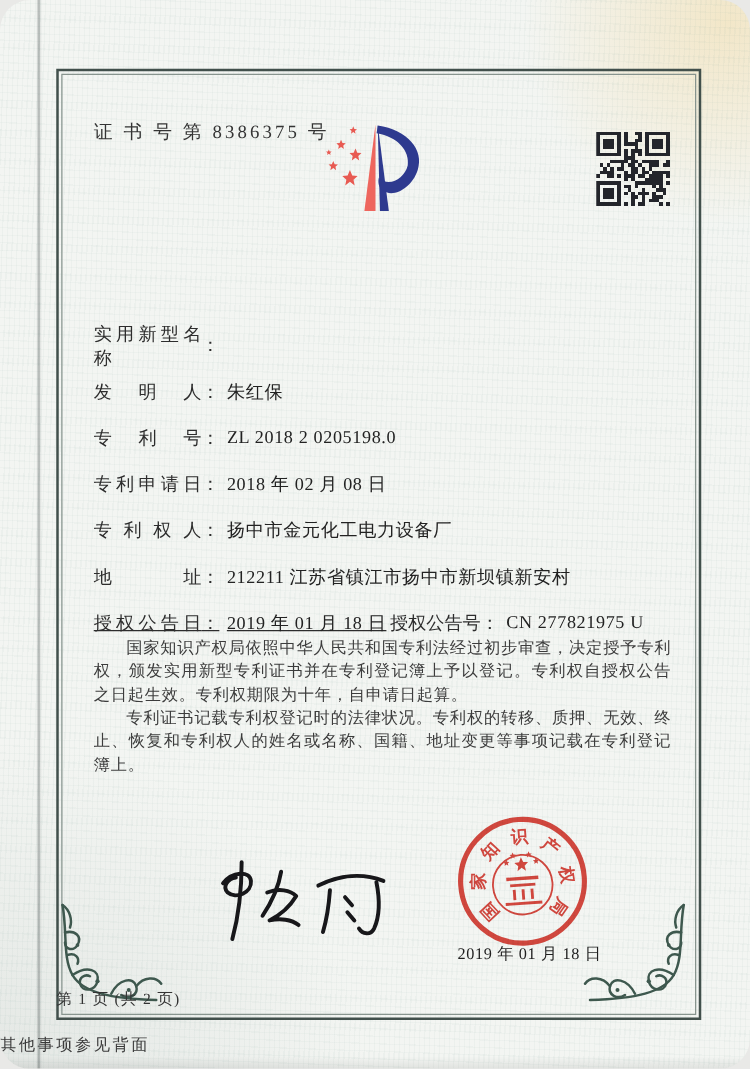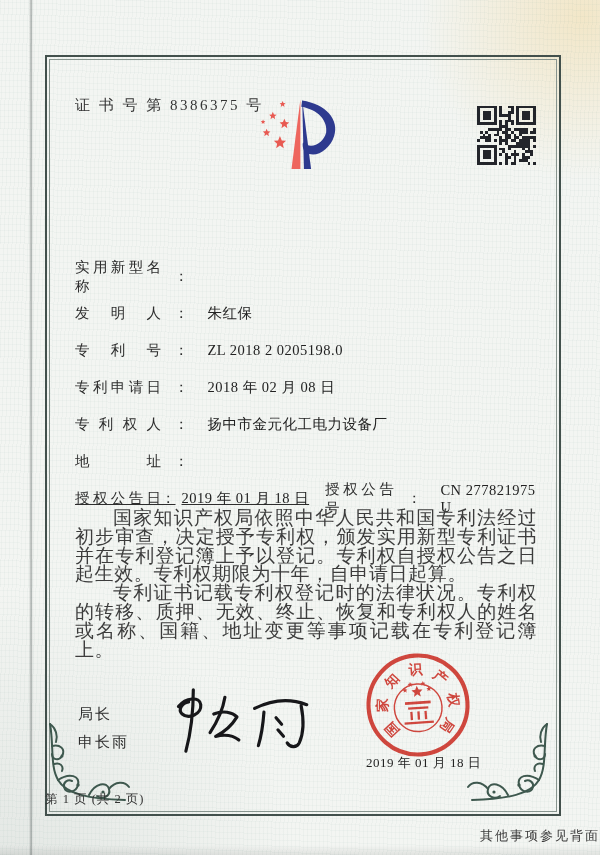--- a/index.html
+++ b/index.html
@@ -4,20 +4,21 @@
 <style>
   html,body{margin:0;padding:0;background:#e9e9e7;}
   #stage{
     position:relative;width:600px;height:855px;overflow:hidden;
     background:
       radial-gradient(circle at 97% 2%, rgba(242,219,166,.55), rgba(242,219,166,0) 16%),
       radial-gradient(circle at 0% 104%, rgba(80,100,95,.10), rgba(80,100,95,0) 28%),
       #f3f5f2;
     font-family:"Liberation Serif","DejaVu Serif",serif;
     color:#2b2b2b;
+    border-radius:24px;
   }
   .texture{
     position:absolute;inset:0;pointer-events:none;z-index:1;
     background:
       repeating-linear-gradient(92deg, rgba(120,160,150,.06) 0 1px, transparent 1px 4px),
       repeating-linear-gradient(2deg, rgba(120,160,150,.05) 0 1px, transparent 1px 6px);
   }
   .page-edge{
     position:absolute;left:29px;top:0;width:5px;height:100%;z-index:2;opacity:.55;
     background:linear-gradient(90deg, rgba(40,50,50,0), rgba(40,50,50,.65) 45%, rgba(40,50,50,.1) 70%, rgba(40,50,50,0));
@@ -33,44 +34,44 @@
     position:absolute;left:75px;top:96px;z-index:4;
     font-size:15px;letter-spacing:2.5px;color:#343434;
   }
   .logo{position:absolute;left:251px;top:96px;width:97px;height:80px;z-index:4;}
   .qr{position:absolute;left:477px;top:104px;width:59px;height:62px;z-index:4;}
   .title{
     position:absolute;left:45px;top:190px;width:512px;z-index:4;
     text-align:center;font-size:31px;font-weight:600;letter-spacing:7px;text-indent:7px;color:#1e1e1e;
   }
   .fields{position:absolute;left:75px;top:258px;width:470px;z-index:4;}
-  .frow{display:flex;align-items:center;height:37px;font-size:14.5px;color:#2d2d2d;gap:13px;}
+  .frow{display:flex;align-items:center;height:37px;font-size:14.5px;color:#2d2d2d;}
   .flabel{display:inline-block;width:86px;text-align:justify;text-align-last:justify;}
   .fcolon{margin-right:6px;}
   .fvalue{letter-spacing:.5px;color:#222;}
   .gpair1{display:flex;align-items:center;min-width:237px;text-decoration:underline;}
   .paras{
     position:absolute;left:75px;top:509px;width:462px;z-index:4;
-    font-size:19px;line-height:18.8px;letter-spacing:.6px;color:#3c3c3c;text-align:justify;
+    font-size:13px;line-height:18.8px;letter-spacing:.6px;color:#3c3c3c;text-align:justify;
   }
   .paras p{margin:0;text-indent:2em;}
   .signer{position:absolute;left:78px;top:700px;z-index:4;font-size:15px;color:#2e2e2e;line-height:28px;letter-spacing:2px;}
   .signature{position:absolute;left:158px;top:686px;width:158px;height:70px;z-index:5;}
   .seal{
     position:absolute;left:363px;top:650px;width:110px;height:110px;z-index:6;
     transform:rotate(-4deg);opacity:.92;mix-blend-mode:multiply;
   }
   .seal-date{position:absolute;left:366px;top:754px;z-index:5;font-size:13px;letter-spacing:.5px;color:#1f1f1f;}
   .page-num{
     position:absolute;left:45px;top:791px;width:512px;z-index:4;
     text-align:left;font-size:12.5px;letter-spacing:1px;color:#333;
   }
   .back-note{
     position:absolute;left:0;top:827px;width:600px;z-index:4;
-    text-align:right;font-size:13px;letter-spacing:2px;color:#3a3a3a;
+    text-align:left;font-size:13px;letter-spacing:2px;color:#3a3a3a;
   }
   .flourish{position:absolute;width:92px;height:96px;z-index:4;}
   .flourish.bl{left:43px;top:710px;}
   .flourish.br{left:462px;top:710px;transform:scaleX(-1);}
   .bottom-shadow{
     position:absolute;left:0;bottom:0;width:100%;height:10px;z-index:2;
     background:linear-gradient(180deg, rgba(0,0,0,0), rgba(0,0,0,.08));
   }
 </style>
 </head>
@@ -358,42 +359,39 @@
       <span class="fvalue">2018 年 02 月 08 日</span>
     </div>
     <div class="frow">
       <span class="flabel">专利权人</span>
         <span class="fcolon">：</span>
       <span class="fvalue">扬中市金元化工电力设备厂</span>
     </div>
     <div class="frow">
       <span class="flabel">地址</span>
         <span class="fcolon">：</span>
+      <span class="fvalue">212211 江苏省镇江市扬中市新坝镇新安村</span>
     </div>
     <div class="frow">
       <span class="gpair1">
         <span class="flabel">授权公告日</span>
           <span class="fcolon">：</span>
         <span class="fvalue">2019 年 01 月 18 日</span>
       </span>
       <span class="flabel" style="width:auto;">授权公告号</span>
         <span class="fcolon">：</span>
       <span class="fvalue">CN 277821975 U</span>
     </div>
   </div>
 
   <div class="paras">
     <p>国家知识产权局依照中华人民共和国专利法经过初步审查，决定授予专利权，颁发实用新型专利证书并在专利登记簿上予以登记。专利权自授权公告之日起生效。专利权期限为十年，自申请日起算。</p>
     <p>专利证书记载专利权登记时的法律状况。专利权的转移、质押、无效、终止、恢复和专利权人的姓名或名称、国籍、地址变更等事项记载在专利登记簿上。</p>
   </div>
 
-  <div class="signer">
-    <div>局长</div>
-    <div>申长雨</div>
-  </div>
 
   <svg class="signature" viewBox="0 0 170 75">
     <g fill="none" stroke="#17171a" stroke-width="3.4" stroke-linecap="round" stroke-linejoin="round">
       <path d="M22,22 C30,12 45,11 46,20 C47,30 33,36 26,30 C21,25 26,18 33,17"></path>
       <path d="M38,4 C38,22 36,48 30,70"></path>
       <path d="M72,12 C70,24 64,38 56,50"></path>
       <path d="M60,30 C70,26 80,28 85,33 C79,43 70,50 62,54 C71,52 81,53 87,58"></path>
       <path d="M104,24 C122,15 142,13 160,20"></path>
       <path d="M114,28 C113,42 111,54 108,64"></path>
       <path d="M154,21 C157,36 157,50 152,61 C149,67 142,66 139,61"></path>

